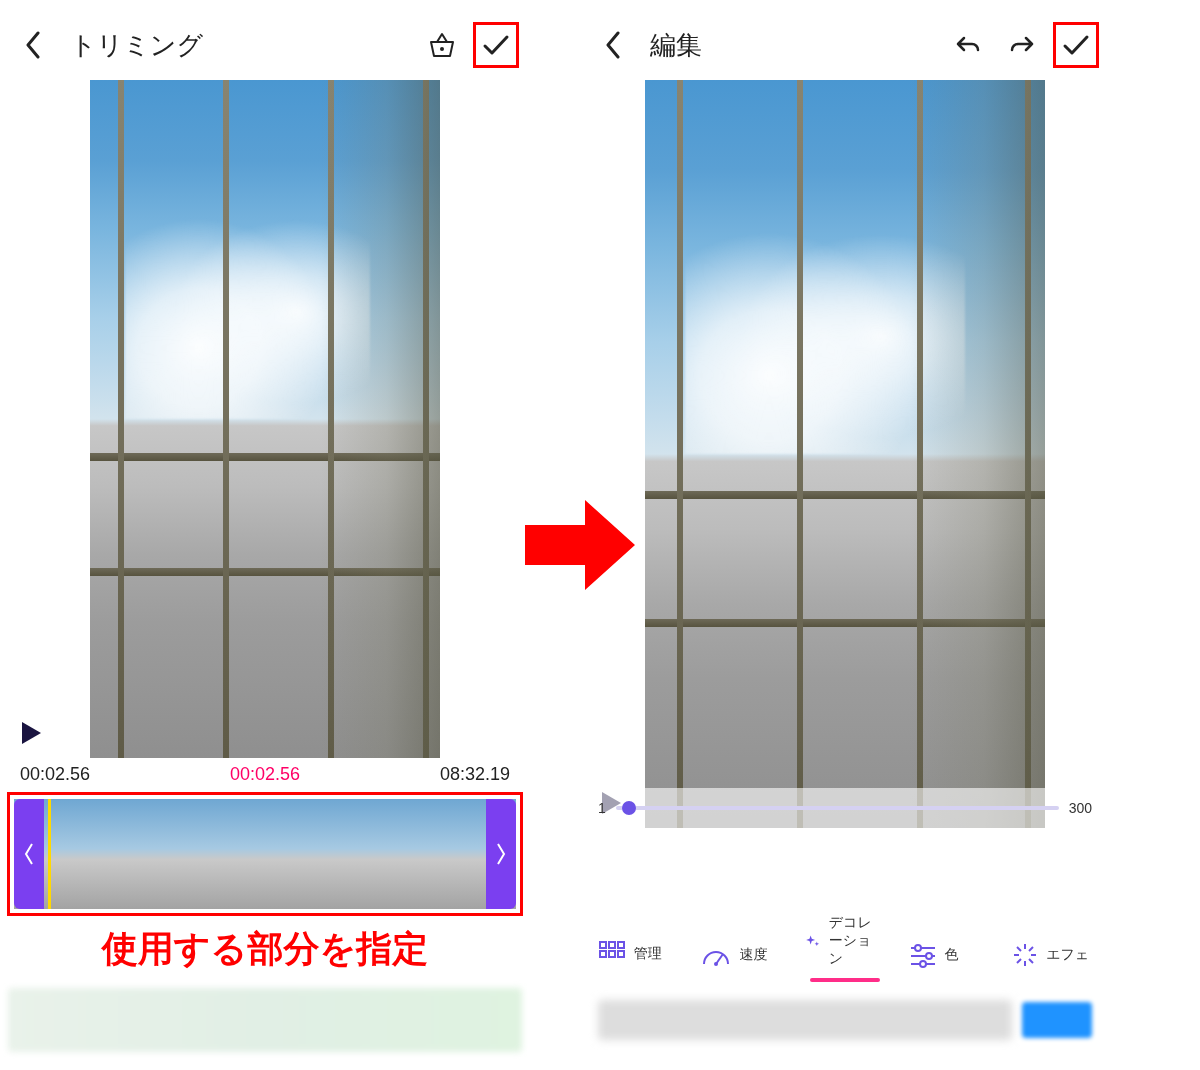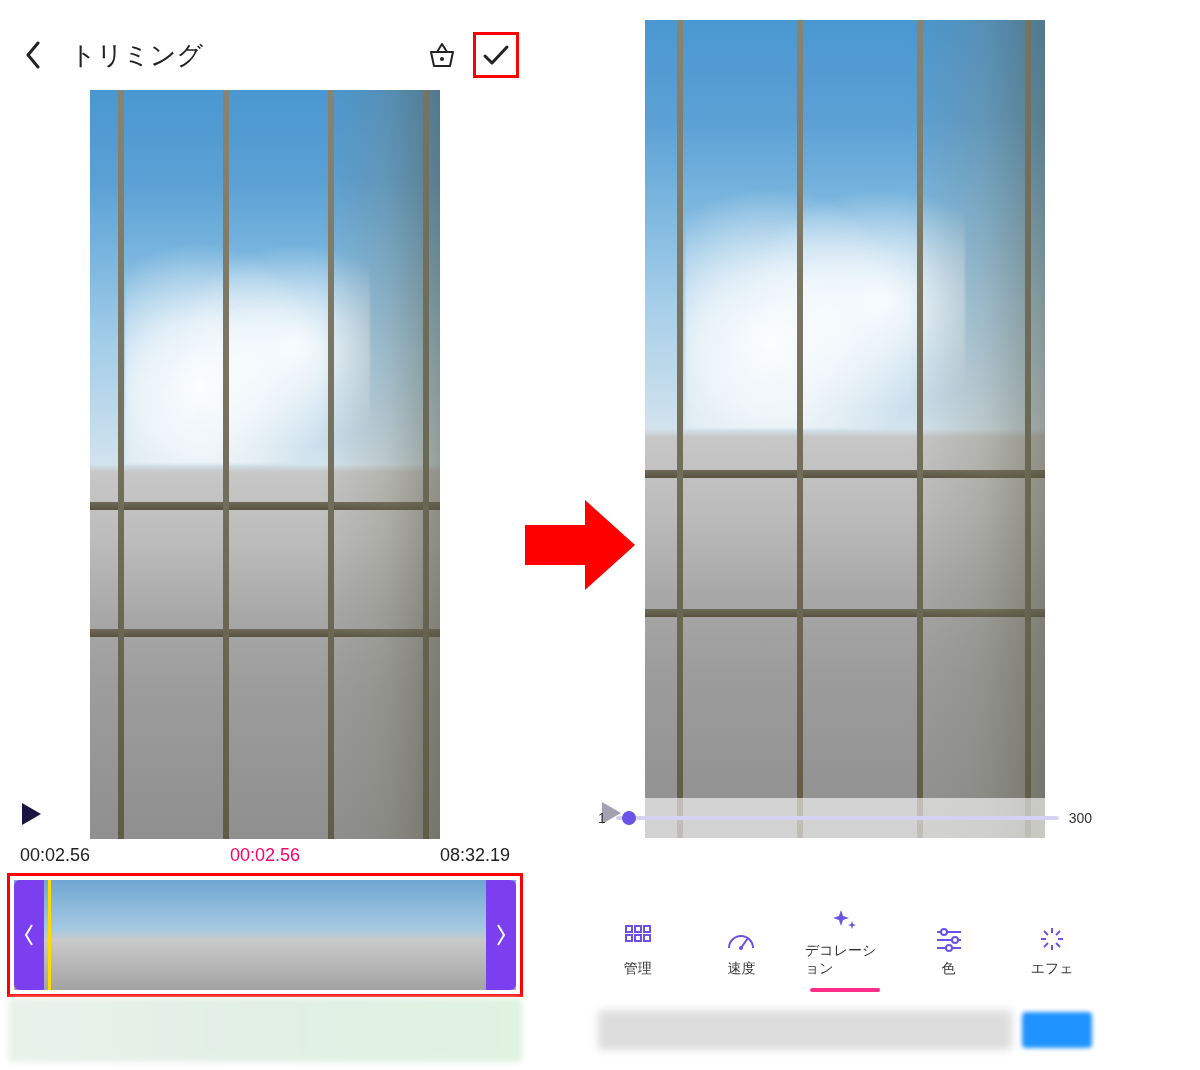--- a/index.html
+++ b/index.html
@@ -8,21 +8,21 @@
     background: #fff;
     width: 1200px;
     height: 1070px;
     position: relative;
     overflow: hidden;
   }
   .panels {
     display: flex;
     width: 100%;
     height: 100%;
-    align-items: flex-end;
+    align-items: center;
     gap: 50px;
   }
   .phone {
     width: 530px;
     height: 1050px;
     position: relative;
     background: #fff;
     display: flex;
     flex-direction: column;
   }
@@ -179,21 +179,21 @@
   }
   .edit-toolbar {
     display:flex;
     justify-content:space-around;
     align-items:flex-end;
     padding: 40px 6px 10px;
     height: 150px;
   }
   .tool {
     display:flex;
-    flex-direction:column;
+    flex-direction:row;
     align-items:center;
     gap:8px;
     font-size:14px;
     color:#333;
     width:80px;
   }
   .tool svg { color:#6b52e6; }
   .indicator {
     width:70px; height:4px;
     background:#ff2d88;
@@ -286,25 +286,50 @@
         </div>
         <div class="playhead"></div>
         <div class="handle right">
           <svg width="12" height="40" viewBox="0 0 12 40">
               <path d="M3 10 L9 20 L3 30" fill="none" stroke="#fff" stroke-width="2"></path>
             </svg>
         </div>
       </div>
     </div>
 
+    <div class="callout">使用する部分を指定</div>
 
     <div class="adbar"></div>
   </div>
 
   <div class="phone">
+    <div class="hdr">
+      <div class="iconbtn">
+        <svg width="20" height="28" viewBox="0 0 20 28">
+            <path d="M14 2 L4 14 L14 26" fill="none" stroke="currentColor" stroke-width="3" stroke-linecap="round" stroke-linejoin="round"></path>
+          </svg>
+      </div>
+      <div class="title">編集</div>
+      <div class="spacer"></div>
+      <div class="iconbtn">
+        <svg width="28" height="24" viewBox="0 0 28 24">
+            <path d="M10 5 L4 11 L10 17 M4 11 H18 A6 6 0 0 1 24 17" fill="none" stroke="currentColor" stroke-width="2.5" stroke-linecap="round" stroke-linejoin="round"></path>
+          </svg>
+      </div>
+      <div class="iconbtn">
+        <svg width="28" height="24" viewBox="0 0 28 24">
+            <path d="M18 5 L24 11 L18 17 M24 11 H10 A6 6 0 0 0 4 17" fill="none" stroke="currentColor" stroke-width="2.5" stroke-linecap="round" stroke-linejoin="round"></path>
+          </svg>
+      </div>
+      <div class="iconbtn red-box">
+        <svg width="28" height="24" viewBox="0 0 28 24">
+            <path d="M3 13 L10 20 L25 4" fill="none" stroke="currentColor" stroke-width="3" stroke-linecap="round" stroke-linejoin="round"></path>
+          </svg>
+      </div>
+    </div>
 
     <div class="preview">
       <div class="sky" style="width:400px">
         <div class="rail"></div>
         <div class="rail rail2"></div>
         <div class="bar" style="left:8%"></div>
         <div class="bar" style="left:38%"></div>
         <div class="bar" style="left:68%"></div>
         <div class="bar" style="left:95%"></div>
       </div>

